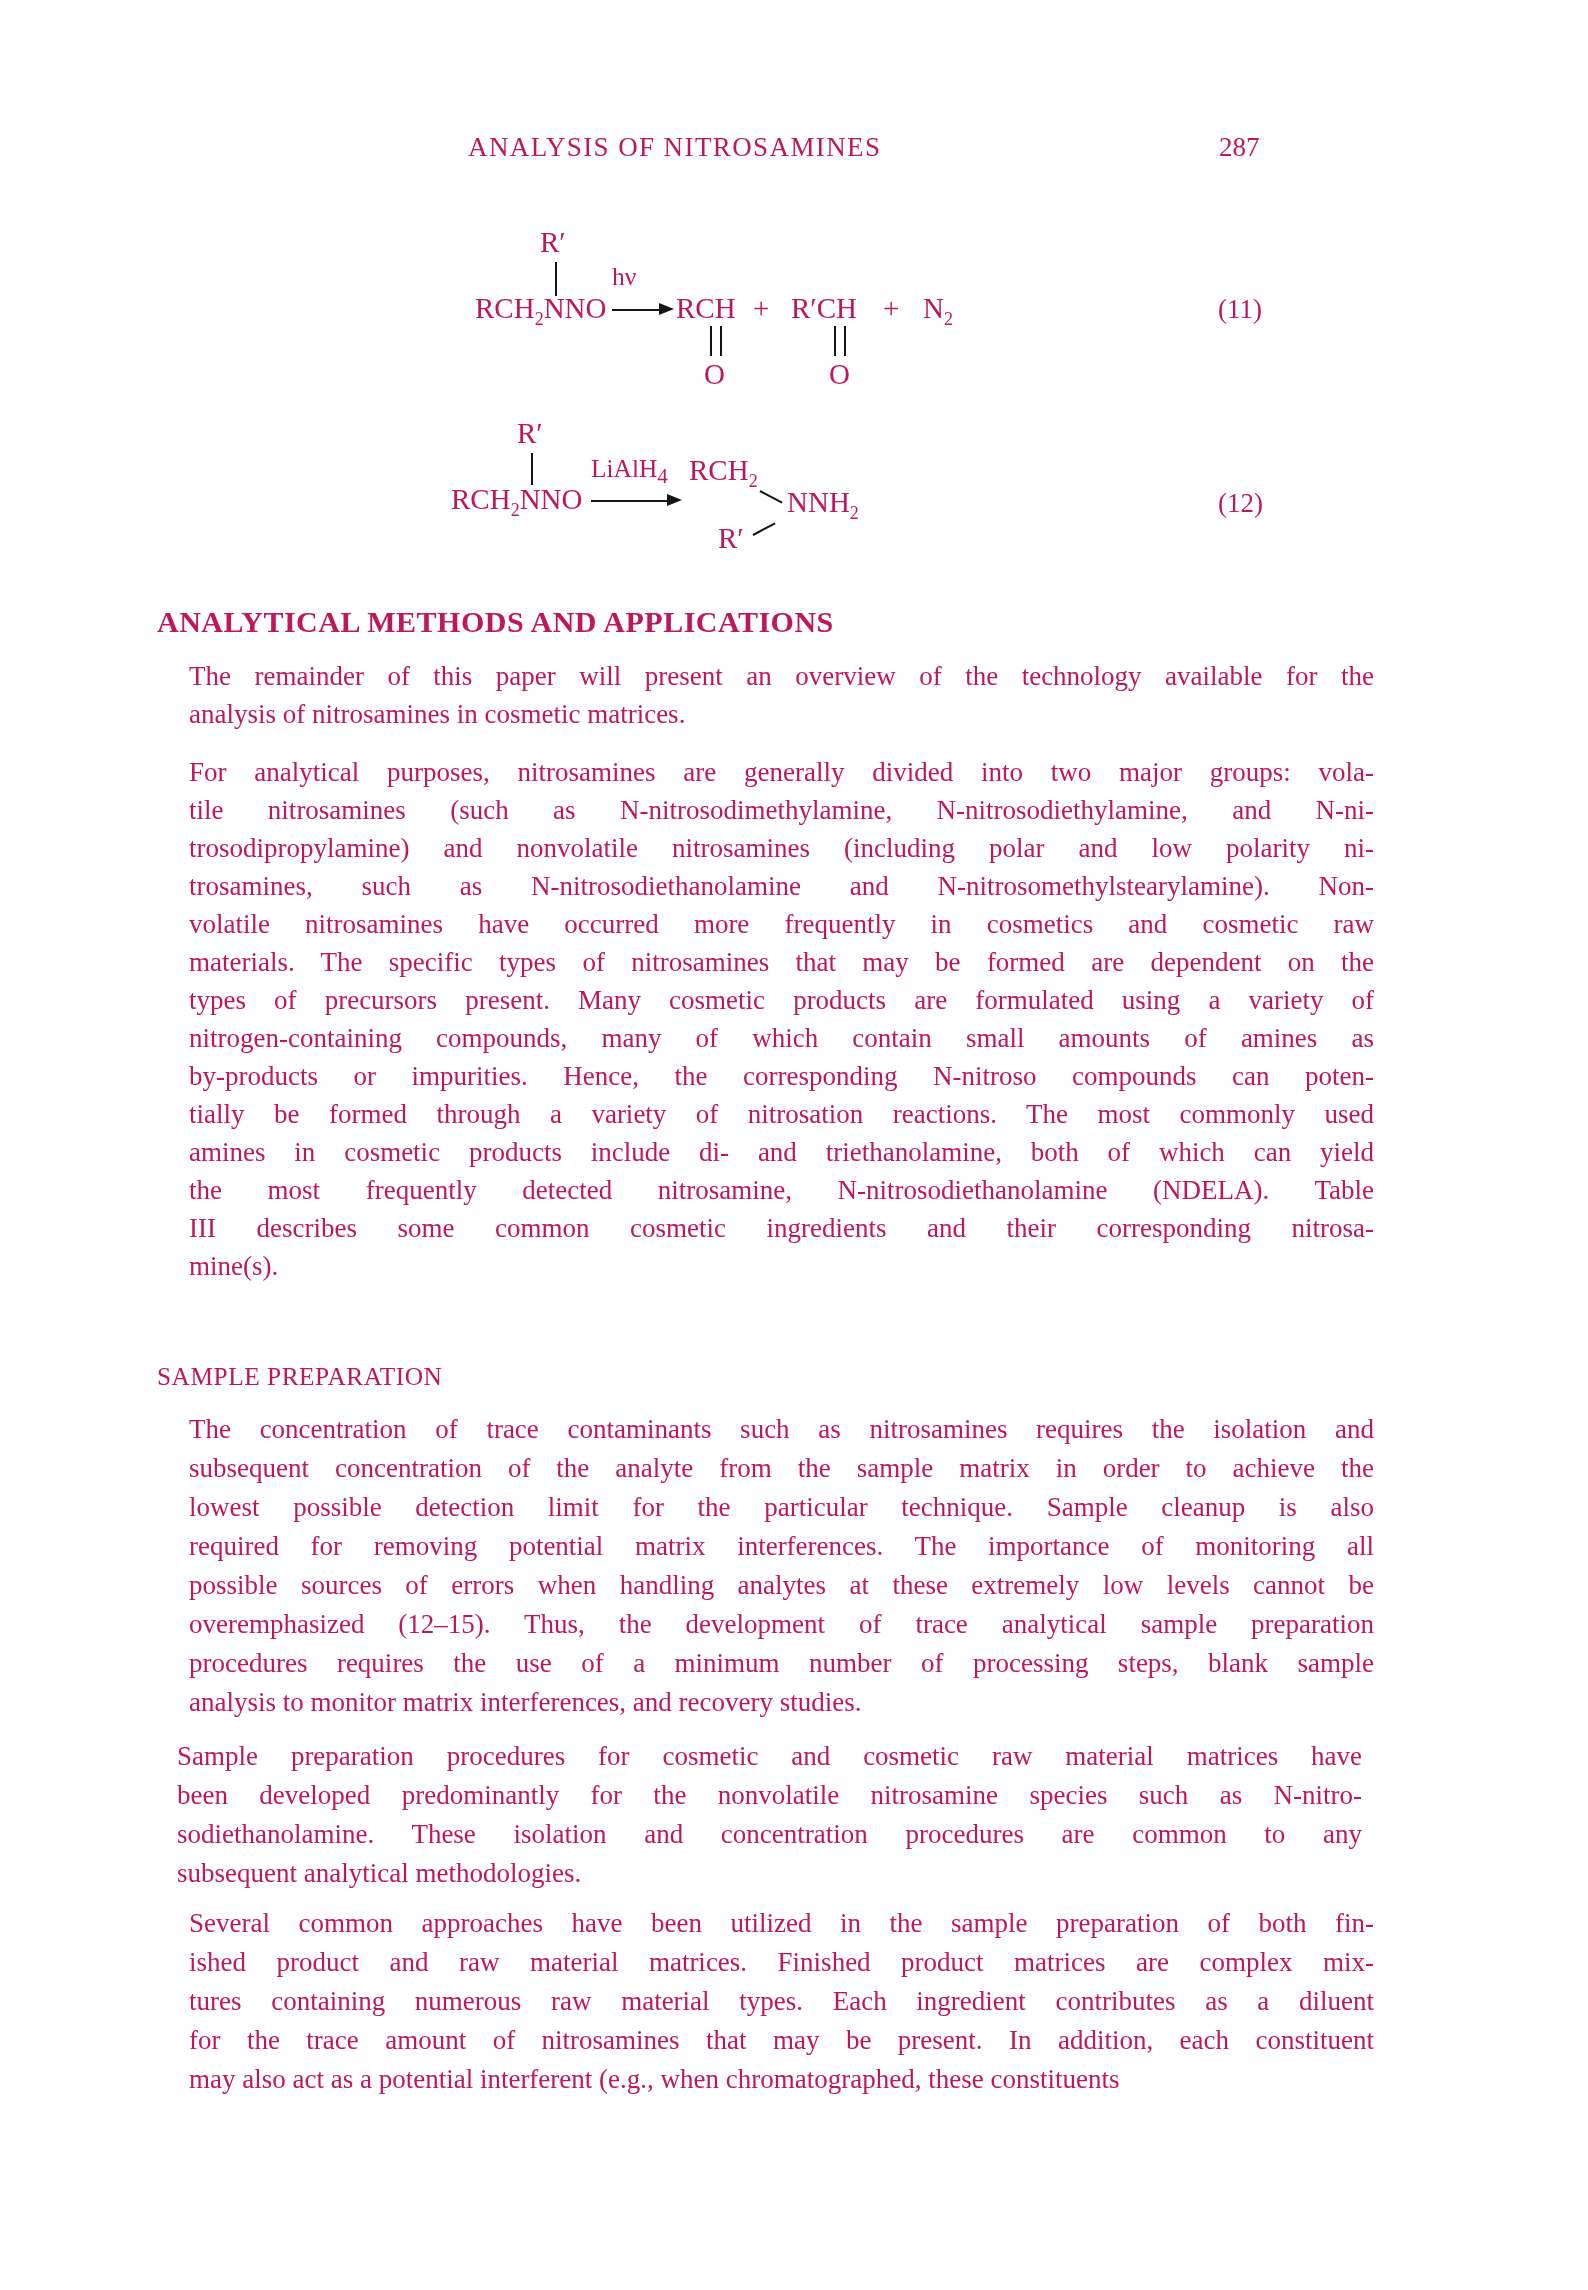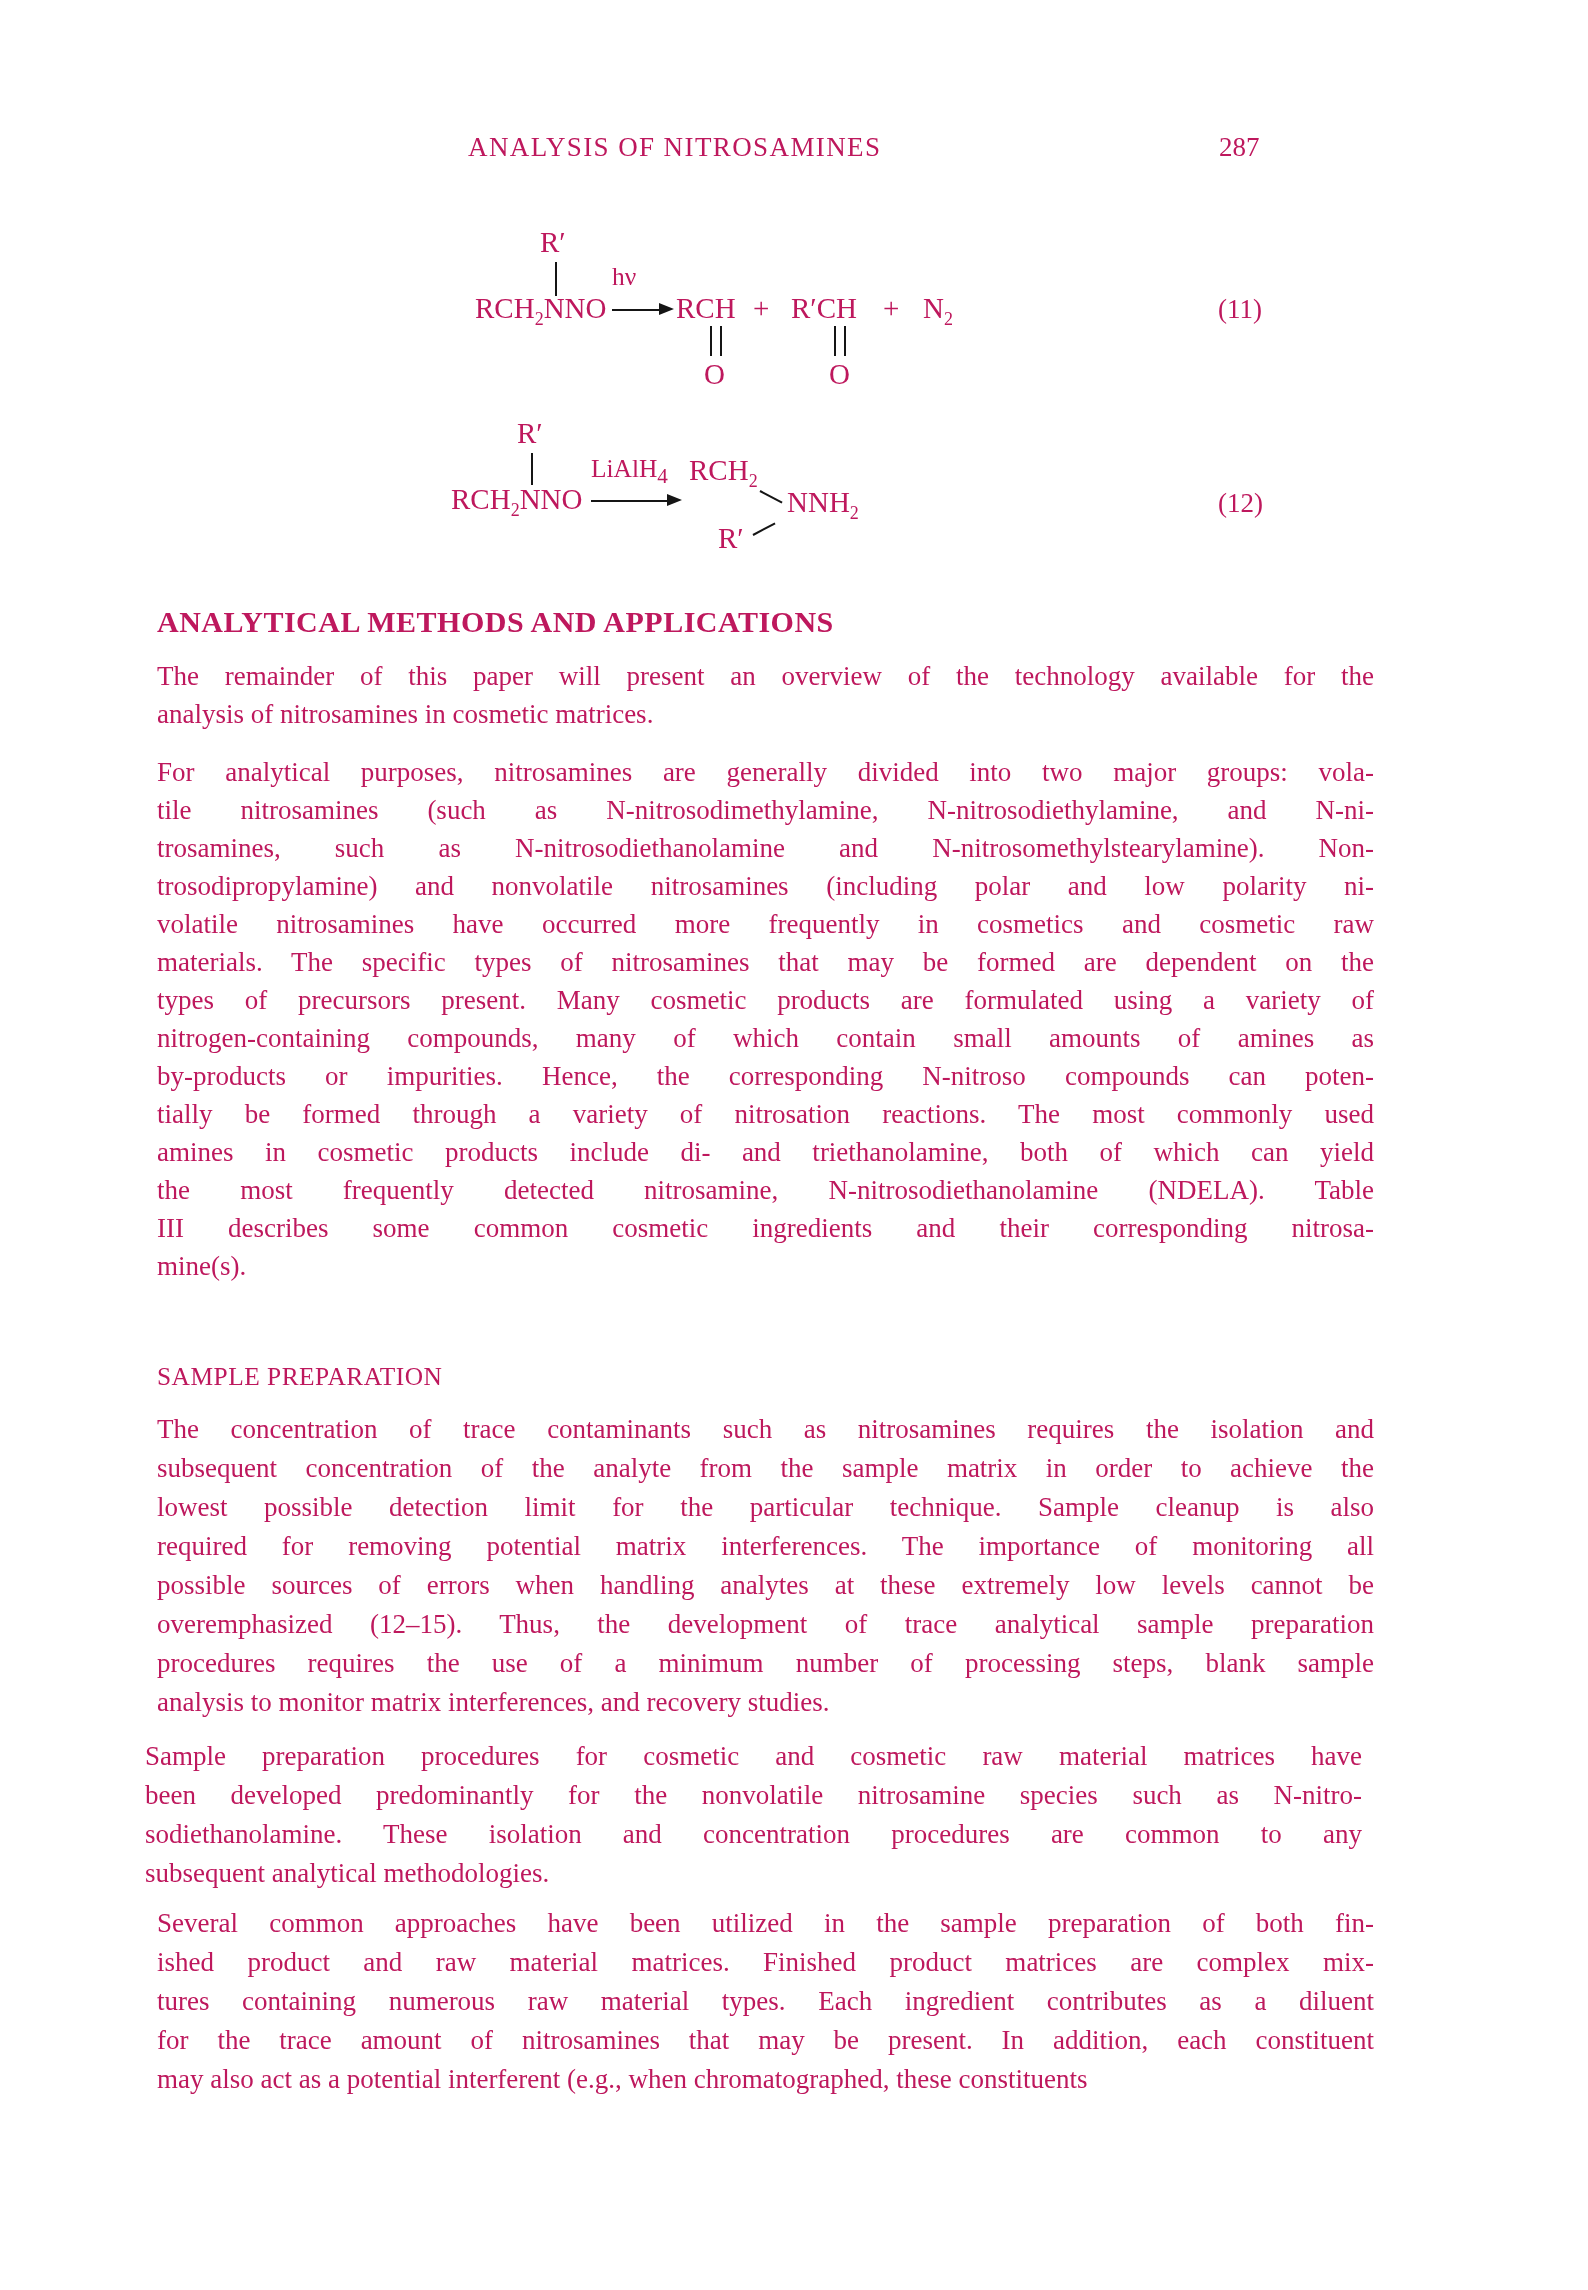--- a/index.html
+++ b/index.html
@@ -13,21 +13,21 @@
     overflow:hidden;
   }
   .abs{position:absolute;}
   .runhead{font-size:27px;letter-spacing:1.4px;}
   .pagenum{font-size:27px;}
   .h1{font-size:30px;font-weight:bold;letter-spacing:0.5px;}
   .h2{font-size:25.4px;letter-spacing:0.5px;}
   .para{width:1217px;font-size:27px;}
   .lh40 .jline{line-height:38px;height:38px;}
   .lh41 .jline{line-height:39px;height:39px;}
-  .jline{text-align:justify;text-align-last:justify;white-space:normal;}
+  .jline{text-align:justify;text-align-last:justify;white-space:normal;margin-left:32px;}
   .jline.jlast{text-align-last:left;}
   .eq{font-size:29px;}
   .eq sub{font-size:0.62em;}
   .eqnum{font-size:27px;}
   .eqlabel{font-size:25.4px;}
   .vbond{width:2.4px;background:#151515;}
   .hline{height:2.4px;background:#151515;}
   .ahead{width:0;height:0;border-top:6.6px solid transparent;border-bottom:6.6px solid transparent;border-left:15px solid #151515;}
   .dbond{width:7.5px;border-left:2.4px solid #151515;border-right:2.4px solid #151515;}
   .diag{width:24.5px;height:0;border-top:2.8px solid #151515;transform-origin:left center;}
@@ -79,22 +79,22 @@
   <div class="abs h1" style="left:157px;top:605px;">ANALYTICAL METHODS AND APPLICATIONS</div>
 
   <div class="abs para lh40" style="left:157px;top:657px;">
       <div class="jline">The remainder of this paper will present an overview of the technology available for the</div>
       <div class="jline jlast">analysis of nitrosamines in cosmetic matrices.</div>
     </div>
 
   <div class="abs para lh40" style="left:157px;top:753px;">
       <div class="jline">For analytical purposes, nitrosamines are generally divided into two major groups: vola-</div>
       <div class="jline">tile nitrosamines (such as N-nitrosodimethylamine, N-nitrosodiethylamine, and N-ni-</div>
+      <div class="jline">trosodipropylamine) and nonvolatile nitrosamines (including polar and low polarity ni-</div>
       <div class="jline">trosamines, such as N-nitrosodiethanolamine and N-nitrosomethylstearylamine). Non-</div>
-      <div class="jline">trosodipropylamine) and nonvolatile nitrosamines (including polar and low polarity ni-</div>
       <div class="jline">volatile nitrosamines have occurred more frequently in cosmetics and cosmetic raw</div>
       <div class="jline">materials. The specific types of nitrosamines that may be formed are dependent on the</div>
       <div class="jline">types of precursors present. Many cosmetic products are formulated using a variety of</div>
       <div class="jline">nitrogen-containing compounds, many of which contain small amounts of amines as</div>
       <div class="jline">by-products or impurities. Hence, the corresponding N-nitroso compounds can poten-</div>
       <div class="jline">tially be formed through a variety of nitrosation reactions. The most commonly used</div>
       <div class="jline">amines in cosmetic products include di- and triethanolamine, both of which can yield</div>
       <div class="jline">the most frequently detected nitrosamine, N-nitrosodiethanolamine (NDELA). Table</div>
       <div class="jline">III describes some common cosmetic ingredients and their corresponding nitrosa-</div>
       <div class="jline jlast">mine(s).</div>

